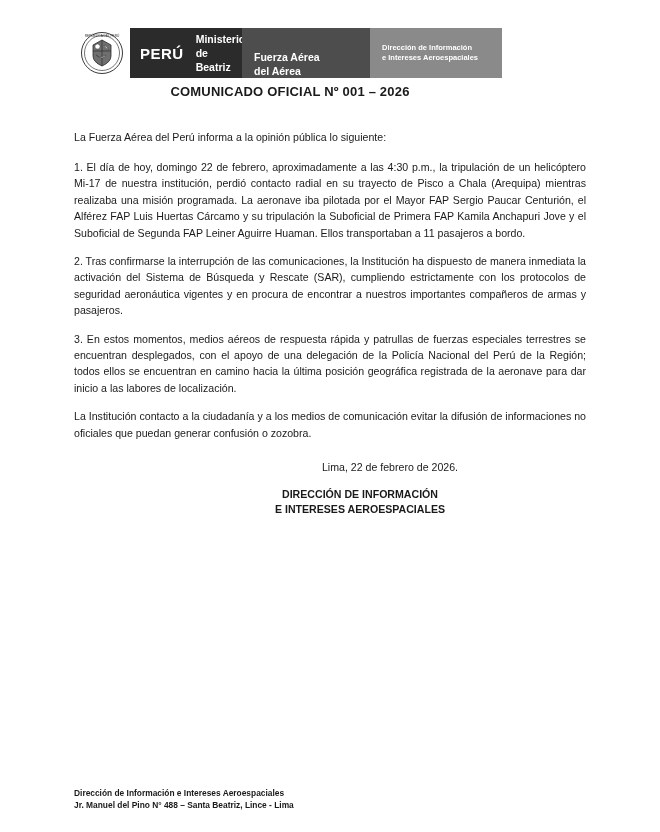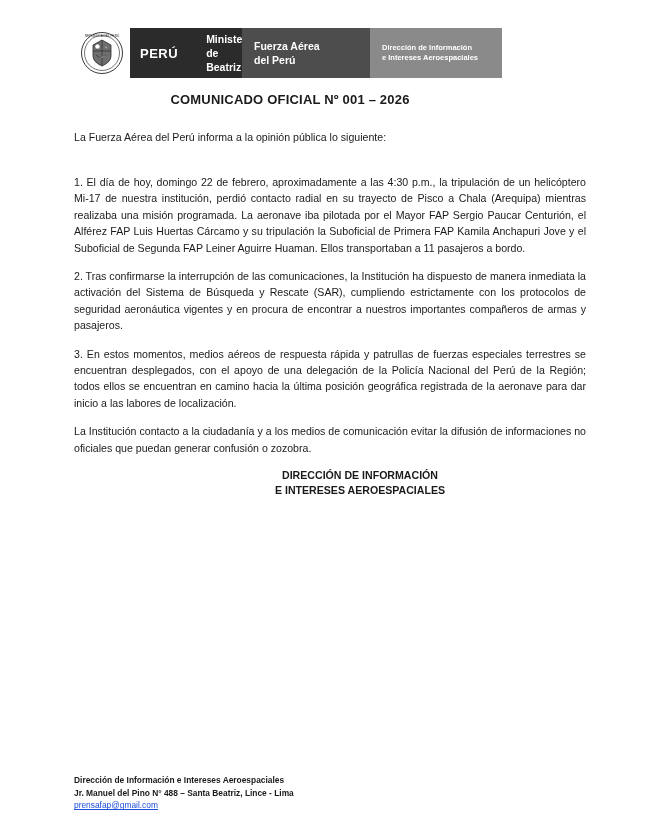--- a/index.html
+++ b/index.html
@@ -44,66 +44,66 @@
   .hdr-peru {
     width: 112px;
     background: #2b2b2b;
     color: #ffffff;
     display: flex;
     align-items: center;
     padding-left: 10px;
     box-sizing: border-box;
   }
   .peru-word {
-    font-size: 13px;
+    font-size: 15px;
     font-weight: bold;
     letter-spacing: 0.5px;
-    margin-right: 24px;
+    margin-right: 8px;
   }
   .hdr-block {
     color: #ffffff;
     display: flex;
     flex-direction: column;
     justify-content: center;
     box-sizing: border-box;
     padding-left: 12px;
   }
-  .b2 { width: 128px; background: #4d4d4d; }
+  .b2 { width: 128px; background: #4d4d4d; justify-content: flex-end; }
   .b3 { width: 132px; background: #8a8a8a; }
 
   .blk-line1 { font-size: 10.5px; font-weight: bold; line-height: 1.35; }
   .blk-line2 { font-size: 10.5px; font-weight: bold; line-height: 1.35; }
   .b3 .blk-line1, .b3 .blk-line2 { font-size: 7.5px; }
 
   
   .doc-title {
     position: absolute;
     left: 0;
-    top: 92px;
+    top: 84px;
     width: 580px;
     text-align: center;
     font-size: 13px;
     font-weight: bold;
     letter-spacing: 0.2px;
   }
 
   
   .body-wrap {
     position: absolute;
     left: 74px;
     top: 118px;
     width: 512px;
   }
   .para {
     font-size: 10.6px;
     line-height: 1.55;
     text-align: justify;
     margin-bottom: 12px;
   }
-  .para-lead { margin-bottom: 29px; }
+  .para-lead { margin-bottom: 14px; }
 
   .city-date {
     font-size: 10.6px;
     text-align: center;
     margin-top: 20px;
     margin-bottom: 14px;
     padding-left: 120px;
   }
   .signature {
     text-align: center;
@@ -154,44 +154,44 @@
     <div class="hdr-peru">
       <span class="peru-word">PERÚ</span>
       <span class="hdr-block" style="width:auto;padding-left:4px;background:transparent;">
         <span class="blk-line1">Ministerio</span>
         <span class="blk-line2">de Beatriz</span>
       </span>
     </div>
 
     <div class="hdr-block b2">
       <span class="blk-line1">Fuerza Aérea</span>
-      <span class="blk-line2">del Perú</span>
+      <span class="blk-line2">del Aérea</span>
     </div>
 
     <div class="hdr-block b3">
       <span class="blk-line1">Dirección de Información</span>
       <span class="blk-line2">e Intereses Aeroespaciales</span>
     </div>
   </div>
 
   <div class="doc-title">COMUNICADO OFICIAL Nº 001 – 2026</div>
 
   <div class="body-wrap">
     <p class="para para-lead">La Fuerza Aérea del Perú informa a la opinión pública lo siguiente:</p>
     <p class="para">1. El día de hoy, domingo 22 de febrero, aproximadamente a las 4:30 p.m., la tripulación de un helicóptero Mi-17 de nuestra institución, perdió contacto radial en su trayecto de Pisco a Chala (Arequipa) mientras realizaba una misión programada. La aeronave iba pilotada por el Mayor FAP Sergio Paucar Centurión, el Alférez FAP Luis Huertas Cárcamo y su tripulación la Suboficial de Primera FAP Kamila Anchapuri Jove y el Suboficial de Segunda FAP Leiner Aguirre Huaman. Ellos transportaban a 11 pasajeros a bordo.</p>
     <p class="para">2. Tras confirmarse la interrupción de las comunicaciones, la Institución ha dispuesto de manera inmediata la activación del Sistema de Búsqueda y Rescate (SAR), cumpliendo estrictamente con los protocolos de seguridad aeronáutica vigentes y en procura de encontrar a nuestros importantes compañeros de armas y pasajeros.</p>
     <p class="para">3. En estos momentos, medios aéreos de respuesta rápida y patrullas de fuerzas especiales terrestres se encuentran desplegados, con el apoyo de una delegación de la Policía Nacional del Perú de la Región; todos ellos se encuentran en camino hacia la última posición geográfica registrada de la aeronave para dar inicio a las labores de localización.</p>
     <p class="para">La Institución contacto a la ciudadanía y a los medios de comunicación evitar la difusión de informaciones no oficiales que puedan generar confusión o zozobra.</p>
 
+    <div class="city-date">Lima, 22 de febrero de 2026.</div>
 
     <div class="signature">
       <div>DIRECCIÓN DE INFORMACIÓN</div>
       <div>E INTERESES AEROESPACIALES</div>
     </div>
   </div>
 
   <div class="footer">
     <div>Dirección de Información e Intereses Aeroespaciales</div>
     <div>Jr. Manuel del Pino N° 488 – Santa Beatriz, Lince - Lima</div>
-    <div class="mail">prensafap@gmail.com</div>
   </div>
 
 </div>
 
 </body></html>

